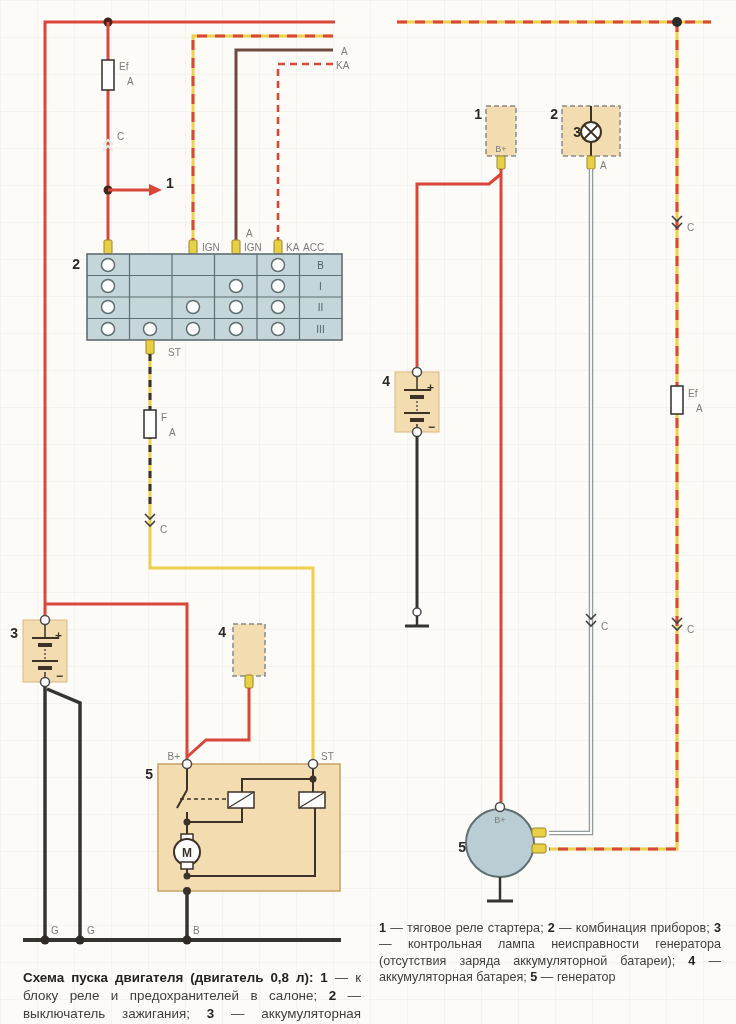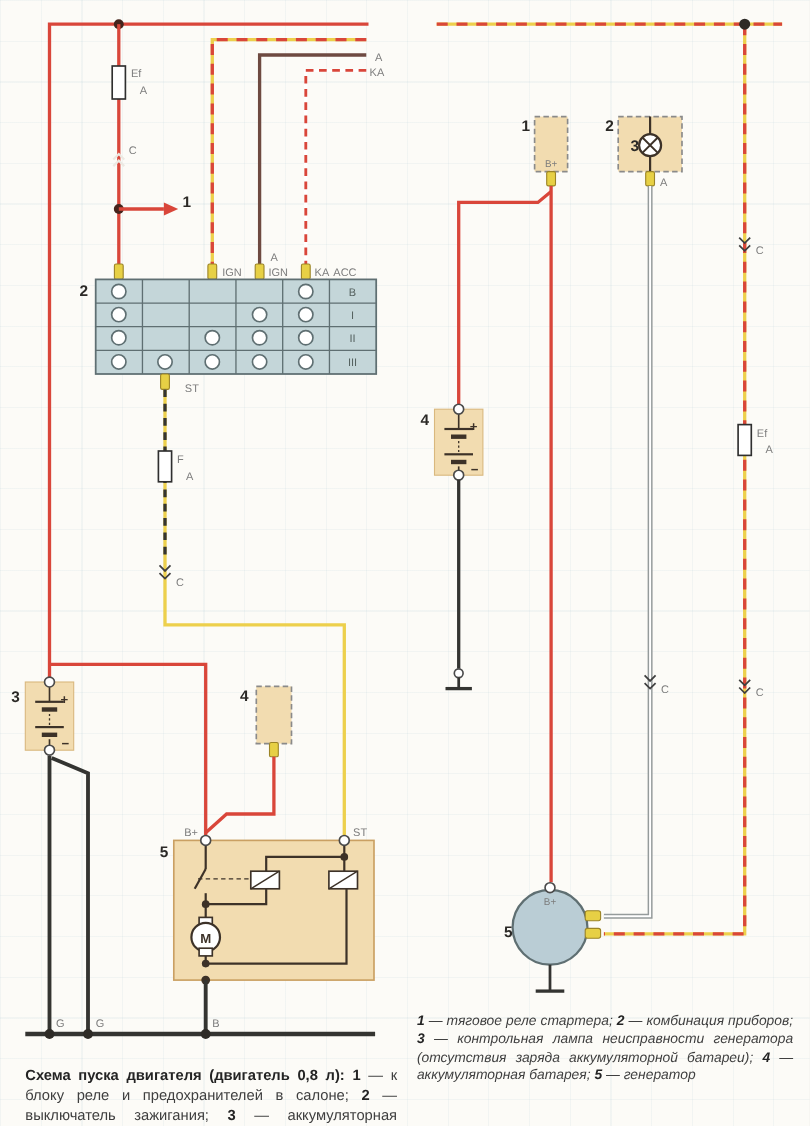--- a/index.html
+++ b/index.html
@@ -260,15 +260,15 @@
       <path d="M500,877 V900" class="s-black f-none" stroke-width="2.5"></path>
       <path d="M487,901 H513" class="s-black f-none" stroke-width="3"></path>
     </g>
     <text x="466" y="852" text-anchor="end" class="num">5</text>
   </g>
 </svg>
 
 <p class="caption" id="cap-left"><span class="b">Схема пуска двигателя (двигатель 0,8 л): </span><span class="b">1</span><span> — к блоку реле и предохранителей в салоне; </span><span class="b">2</span><span> — выключатель зажигания; </span><span class="b">3</span><span> — аккумуляторная батарея; </span><span class="b">4</span><span> — генератор; </span><span class="b">5</span><span> — стартер</span></p>
 
 <div class="caption" id="cap-right">
-  <p style="margin:0;font-style:italic;"><span class="b">1</span><span> — тяговое реле стартера; </span><span class="b">2</span><span> — комбинация приборов; </span><span class="b">3</span><span> — контрольная лампа неисправности генератора (отсутствия заряда аккумуляторной батареи); </span><span class="b">4</span><span> — аккумуляторная батарея; </span><span class="b">5</span><span> — генератор</span></p>
+  <p style="margin:0;"><span class="b">1</span><span> — тяговое реле стартера; </span><span class="b">2</span><span> — комбинация приборов; </span><span class="b">3</span><span> — контрольная лампа неисправности генератора (отсутствия заряда аккумуляторной батареи); </span><span class="b">4</span><span> — аккумуляторная батарея; </span><span class="b">5</span><span> — генератор</span></p>
 </div>
 </div>
 
 </body></html>

